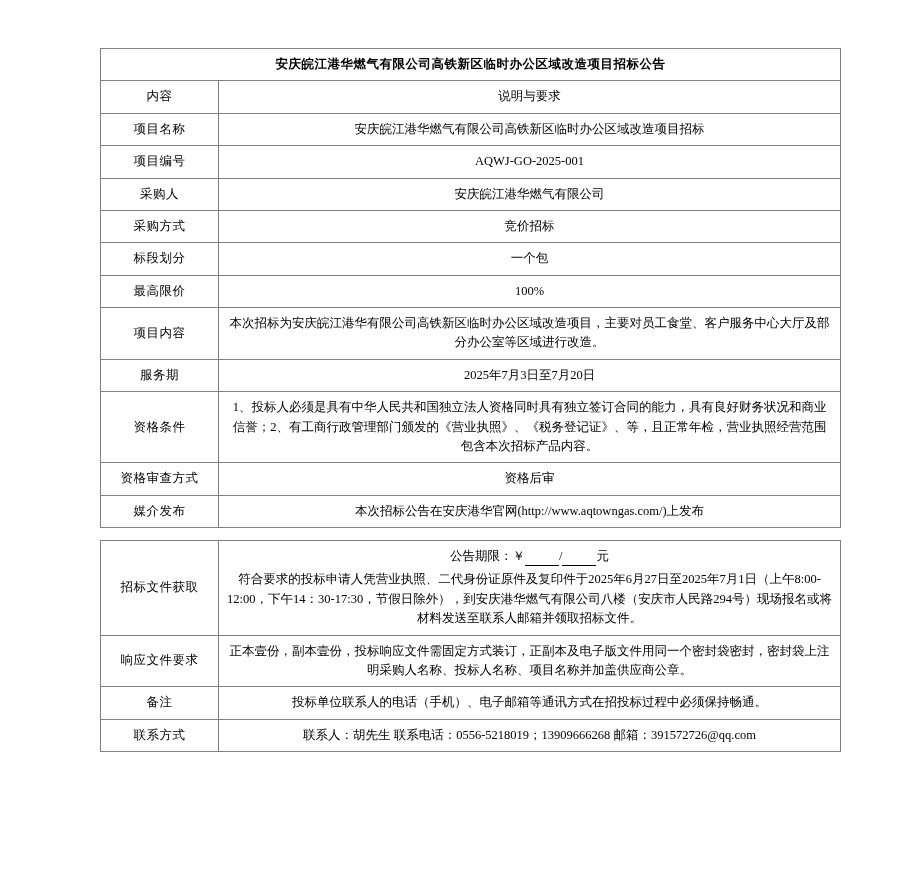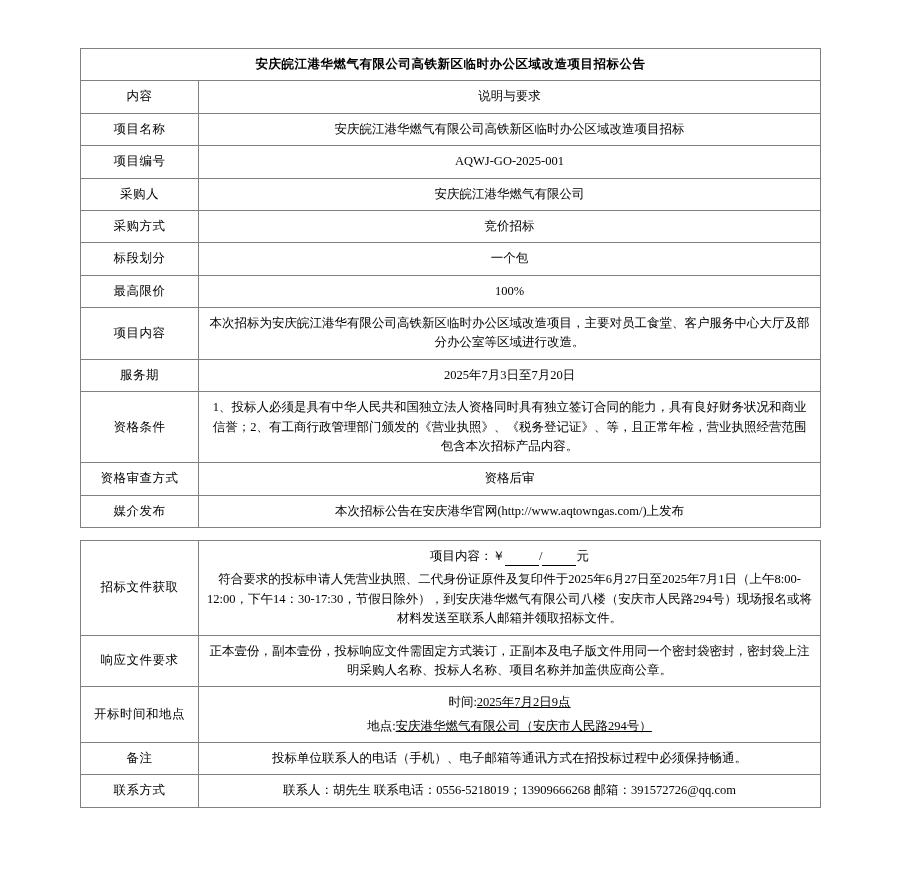--- a/index.html
+++ b/index.html
@@ -11,21 +11,21 @@
     width: 900px;
     height: 880px;
     font-family: "Liberation Serif", "DejaVu Serif", serif;
     color: #000000;
     font-size: 13px;
   }
   .page {
     width: 900px;
     height: 701px;
     box-sizing: border-box;
-    padding: 48px 80px 0 80px;
+    padding: 48px 80px 0 100px;
     position: relative;
   }
   table.doc {
     width: 740px;
     border-collapse: collapse;
     table-layout: fixed;
   }
   table.doc td {
     border: 1px solid #808080;
     padding: 6px 8px;
@@ -142,39 +142,28 @@
   <table class="doc">
     <colgroup>
       <col style="width:118px">
       <col style="width:622px">
     </colgroup>
     <tbody>
       <tr>
         <td class="label">招标文件获取</td>
         <td class="value">
           <p class="para">
-            <span>项目内容：￥</span><span class="blank-line"></span><span>/</span><span class="blank-line"></span><span>元</span>
+            <span>公告期限：￥</span><span class="blank-line"></span><span>/</span><span class="blank-line"></span><span>元</span>
           </p>
           <p class="para">符合要求的投标申请人凭营业执照、二代身份证原件及复印件于2025年6月27日至2025年7月1日（上午8:00-12:00，下午14：30-17:30，节假日除外），到安庆港华燃气有限公司八楼（安庆市人民路294号）现场报名或将材料发送至联系人邮箱并领取招标文件。</p>
         </td>
       </tr>
       <tr>
         <td class="label">响应文件要求</td>
         <td class="value">正本壹份，副本壹份，投标响应文件需固定方式装订，正副本及电子版文件用同一个密封袋密封，密封袋上注明采购人名称、投标人名称、项目名称并加盖供应商公章。</td>
-      </tr>
-      <tr>
-        <td class="label">开标时间和地点</td>
-        <td class="value">
-          <p class="para">
-            <span>时间:</span><span class="u">2025年7月2日9点</span>
-          </p>
-          <p class="para">
-            <span>地点:</span><span class="u">安庆港华燃气有限公司（安庆市人民路294号）</span>
-          </p>
-        </td>
       </tr>
       <tr>
         <td class="label">备注</td>
         <td class="value">投标单位联系人的电话（手机）、电子邮箱等通讯方式在招投标过程中必须保持畅通。</td>
       </tr>
       <tr>
         <td class="label">联系方式</td>
         <td class="value">联系人：胡先生  联系电话：0556-5218019；13909666268   邮箱：391572726@qq.com</td>
       </tr>
     </tbody>

